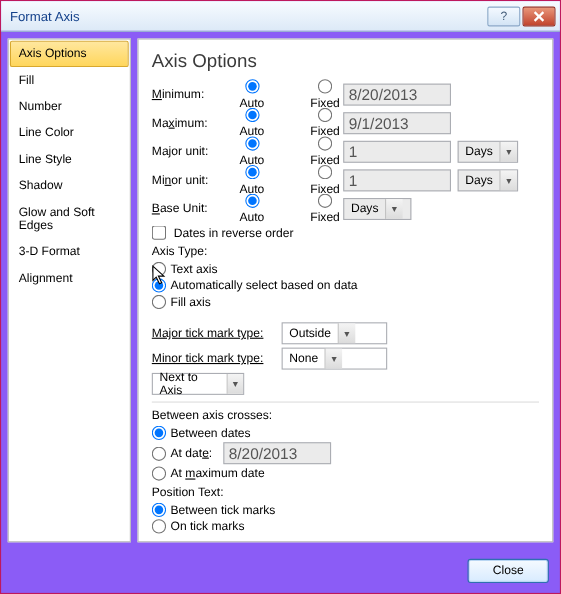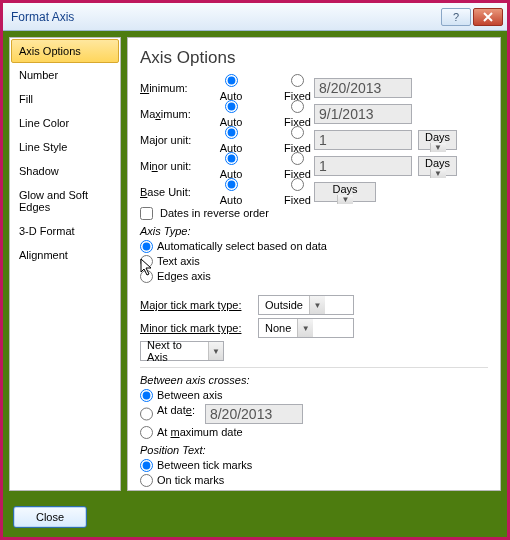--- a/index.html
+++ b/index.html
@@ -1,43 +1,43 @@
 <!DOCTYPE html>
 <html><head>
 <meta charset="utf-8">
 <style>
 * { box-sizing: border-box; font-family: "Segoe UI", Tahoma, sans-serif; font-size: 11px; }
 body { margin: 0; background: #fff; }
-.window { width: 510px; height: 540px; border: 3px solid #be185d; background: #4d7c0f; display: flex; flex-direction: column; }
+.window { width: 510px; height: 540px; border: 1px solid #be185d; background: #8b5cf6; display: flex; flex-direction: column; }
 .titlebar { height: 28px; background: linear-gradient(#f7fbff,#dce9f7); display: flex; align-items: center; padding: 0 4px 0 8px; border-bottom: 1px solid #9db7d1; }
 .titlebar .title { flex: 1; color: #15428b; font-weight: normal; font-size: 12px; }
 .tb-btn { width: 30px; height: 18px; margin-left: 2px; border: 1px solid #8aa7c7; background: linear-gradient(#f4f9ff,#d3e4f5); border-radius: 2px; display: flex; align-items: center; justify-content: center; color: #435d7a; }
 .tb-btn.close { background: linear-gradient(#e9967a,#c1442e); border-color: #9a2f20; color: #fff; font-weight: bold; }
 .body { flex: 1; display: flex; padding: 6px; gap: 6px; min-height: 0; }
 .sidebar { width: 112px; background: #fff; border: 1px solid #b9b9b9; padding: 1px; }
 .sidebar-item { padding: 6px 8px; cursor: pointer; color: #000; }
 .sidebar-item.selected { background: linear-gradient(#ffe79e,#ffd65c); border: 1px solid #d8a82e; border-radius: 2px; padding: 5px 7px; color: #000; }
 .panel { flex: 1; background: #fff; border: 1px solid #b9b9b9; padding: 10px 12px 0 12px; overflow-y: auto; }
 .panel h2 { font-size: 17px; font-weight: normal; color: #3a3a3a; margin: 0 0 8px 0; }
 .row { display: flex; align-items: center; height: 24px; margin-bottom: 2px; }
 .lbl { width: 64px; }
 .ul { text-decoration: underline; }
 .radio-pair { display: flex; align-items: center; gap: 3px; width: 54px; flex-direction: column; }
 .radio-pair.fixed { width: 56px; padding-left: 23px; }
 input[type=radio] { margin: 0; }
 .txtbox { font-family: inherit; font-size: 14px; height: 20px; padding: 4px 4px; border: 1px solid #abadb3; background: #ebebeb; color: #555; width: 98px; }
 .combo { display: inline-flex; align-items: center; border: 1px solid #abadb3; background: #fff; height: 20px; }
-.combo.disabled { background: #ebebeb; flex-direction: column; }
+.combo.disabled { background: #ebebeb; }
 .combo span { padding: 0 6px; min-width: 30px; }
 .combo .arrow { width: 16px; height: 18px; background: linear-gradient(#f4f4f4,#dcdcdc); border-left: 1px solid #c2c2c2; display: flex; align-items: center; justify-content: center; font-size: 8px; color: #555; }
-.sect { margin: 4px 0 2px 0; font-style: italic; }
-.opt { display: flex; gap: 4px; padding: 1px 0; margin-left: 0; }
+.sect { margin: 4px 0 2px 0; }
+.opt { display: flex; align-items: center; gap: 4px; padding: 1px 0; margin-left: 0; }
 .formrow { display: flex; align-items: center; margin: 3px 0; }
 .formrow .flbl { width: 118px; text-decoration: underline; }
-.footer { height: 40px; display: flex; align-items: center; padding: 0 10px; }
+.footer { height: 40px; display: flex; align-items: center; justify-content: flex-end; padding: 0 10px; }
 .btn { min-width: 74px; height: 22px; border: 1px solid #2f6fb0; background: linear-gradient(#f5faff,#d8ebff); border-radius: 3px; cursor: pointer; color: #000; box-shadow: 0 0 0 1px #b9d6f3 inset; }
 .sep { border-top: 1px solid #ddd; margin: 6px 0; }
 .cursor { position: absolute; width: 16px; height: 20px; pointer-events: none; }
 .chk { margin: 0 3px 0 0; }
 </style>
 </head>
 <body>
 
 <div class="window">
   <div class="titlebar">
@@ -45,22 +45,22 @@
     <div class="tb-btn">?</div>
     <div class="tb-btn close">
       <svg width="10" height="10" viewBox="0 0 10 10">
           <path d="M1 1 L9 9 M9 1 L1 9" stroke="#fff" stroke-width="2"></path>
         </svg>
     </div>
   </div>
   <div class="body">
     <div class="sidebar">
       <div class="sidebar-item selected"><span>Axis Options</span></div>
+      <div class="sidebar-item"><span>Fill</span></div>
       <div class="sidebar-item"><span>Number</span></div>
-      <div class="sidebar-item"><span>Fill</span></div>
       <div class="sidebar-item"><span>Line Color</span></div>
       <div class="sidebar-item"><span>Line Style</span></div>
       <div class="sidebar-item"><span>Shadow</span></div>
       <div class="sidebar-item"><span>Glow and Soft Edges</span></div>
       <div class="sidebar-item"><span>3-D Format</span></div>
       <div class="sidebar-item"><span>Alignment</span></div>
     </div>
     <div class="panel" style="position:relative">
       <h2>Axis Options</h2>
 
@@ -137,34 +137,34 @@
             <div class="arrow">▼</div>
           </div>
       </div>
 
       <div class="opt">
           <input type="checkbox" class="chk" style="">
           <span>Dates in reverse order</span>
         </div>
 
       <div class="sect">Axis Type:</div>
-      <div class="opt">
-          <input type="radio" name="atype" checked="" style="">
-          <span>Automatically select based on data</span>
-        </div>
       <div class="opt" style="position:relative">
           <input type="radio" name="atype" style="">
           <span>Text axis</span>
         <svg class="cursor" style="left:0;top:4px" viewBox="0 0 16 20">
             <path d="M1 1 L1 14 L4 11 L7 17 L9 16 L6 10 L11 10 Z" fill="#fff" stroke="#000"></path>
           </svg>
       </div>
       <div class="opt">
+          <input type="radio" name="atype" checked="" style="">
+          <span>Automatically select based on data</span>
+        </div>
+      <div class="opt">
           <input type="radio" name="atype" style="">
-          <span>Edges axis</span>
+          <span>Fill axis</span>
         </div>
 
       <div style="height:8px"></div>
       <div class="formrow">
           <div class="flbl">Major tick mark type:</div>
         <div class="combo" style="width:96px">
             <span>Outside</span>
             <div class="arrow">▼</div>
           </div>
         </div>
@@ -179,21 +179,21 @@
         <div class="combo" style="width:84px">
             <span>Next to Axis</span>
             <div class="arrow">▼</div>
           </div>
         </div>
 
       <div class="sep"></div>
       <div class="sect">Between axis crosses:</div>
       <div class="opt">
           <input type="radio" name="vc" checked="" style="">
-          <span>Between axis</span>
+          <span>Between dates</span>
         </div>
       <div class="opt">
           <input type="radio" name="vc" style="">
           <span>At dat<span class="ul">e</span>:</span>
         <input class="txtbox" style="margin-left: 6px;" disabled="" value="8/20/2013">
         </div>
       <div class="opt">
           <input type="radio" name="vc" style="">
           <span>At <span class="ul">m</span>aximum date</span>
         </div>

